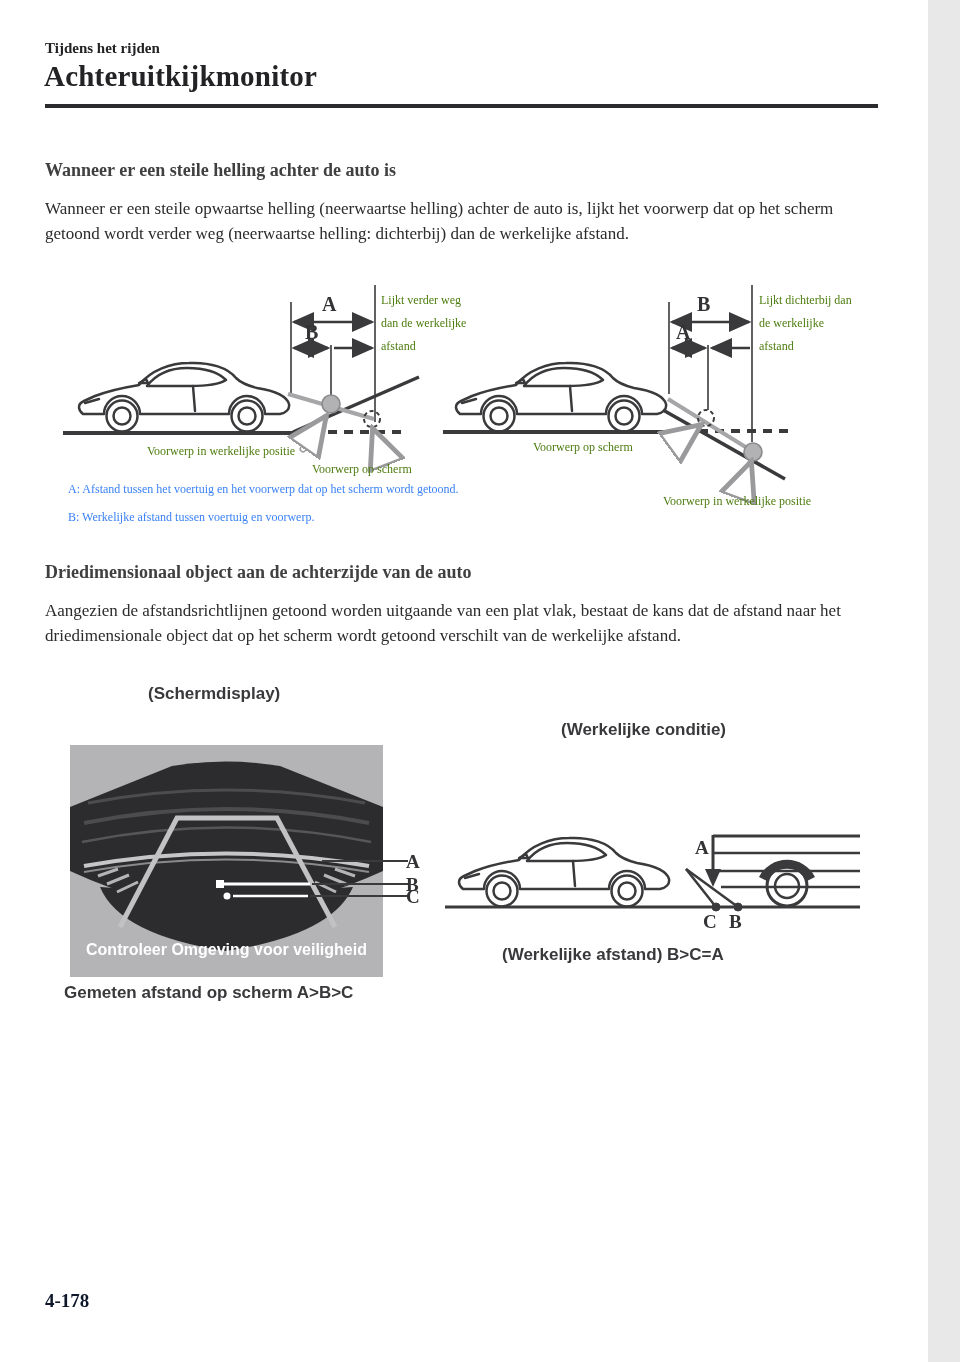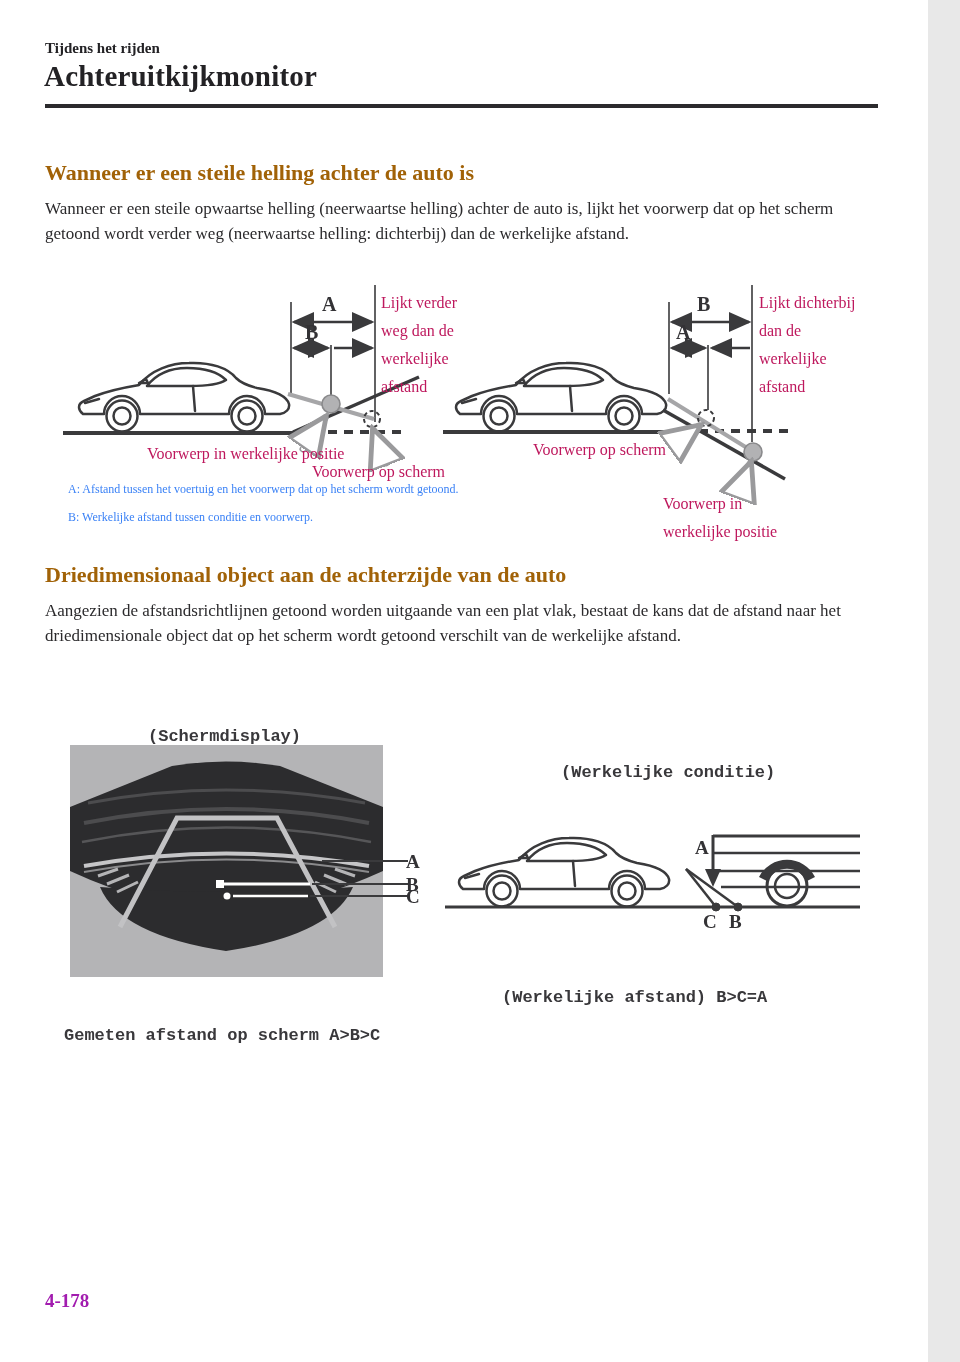--- a/index.html
+++ b/index.html
@@ -1,31 +1,31 @@
 <!DOCTYPE html>
 <html><head>
 <meta charset="utf-8">
 <style>
   html,body{margin:0;padding:0;background:#e8e8e8;}
   .page{position:relative;width:928px;height:1362px;background:#ffffff;overflow:hidden;
         font-family:"Liberation Serif", serif;color:#2b2a2c;}
   .abs{position:absolute;}
-  .sans{font-family:Liberation Mono, monospace;margin-top:43px;}
+  .sans{font-family:Liberation Sans, sans-serif;}
   .eyebrow{font-size:15px;font-weight:bold;color:#232225;}
   .title{font-size:29px;font-weight:bold;color:#232225;letter-spacing:.2px;}
   .rule{background:#2b2a2d;height:4px;}
-  .h2{font-size:22px;font-weight:bold;color:#a16207;}
+  .h2{font-size:18px;font-weight:bold;color:#404040;}
   .body-text{font-size:17px;line-height:25px;color:#2b2a2c;}
-  .figlabel{font-size:16px;line-height:28px;color:#be185d;}
+  .figlabel{font-size:12px;line-height:23px;color:#4d7c0f;}
   .dimletter{font-size:20px;font-weight:bold;color:#333235;}
   .legend{font-size:12px;color:#3b82f6;}
   .caption-sans{font-size:17px;font-weight:bold;color:#39383b;}
   .screen-overlay{font-size:16px;font-weight:bold;color:#ffffff;text-align:center;}
   .watermark{font-size:22px;color:#9c9c9c;}
-  .pageno{font-size:19px;font-weight:bold;color:#a21caf;}
+  .pageno{font-size:19px;font-weight:bold;color:#0f172a;}
 </style>
 </head>
 <body>
 
 <div class="page">
 
   <svg width="0" height="0" style="position:absolute">
     <defs>
       <g id="car-shape" stroke="#3a3a3c" fill="none" stroke-width="2.5" stroke-linejoin="round" stroke-linecap="round">
         <path d="M8,57 C3,53 2,47 9,44 L20,39 C38,32 52,30 64,28 C76,13 96,6 114,6 C136,5 153,11 161,21 C167,27 174,29 182,31 C201,34 212,40 214,47 C215,52 211,56 205,57 L190,57 A18,18 0 0 0 154,57 L65,57 A18,18 0 0 0 29,57 Z" fill="#ffffff"></path>
@@ -111,21 +111,21 @@
   <div class="abs figlabel" style="left:147px;top:440px;white-space:nowrap;">Voorwerp in werkelijke positie</div>
   <div class="abs figlabel" style="left:312px;top:458px;white-space:nowrap;">Voorwerp op scherm</div>
 
   <div class="abs dimletter" style="left:697px;top:293px;">B</div>
   <div class="abs dimletter" style="left:676px;top:321px;">A</div>
   <div class="abs figlabel" style="left:759px;top:289px;width:100px;">Lijkt dichterbij dan de werkelijke afstand</div>
   <div class="abs figlabel" style="left:533px;top:436px;white-space:nowrap;">Voorwerp op scherm</div>
   <div class="abs figlabel" style="left:663px;top:490px;width:150px;">Voorwerp in werkelijke positie</div>
 
   <div class="abs legend" style="left:68px;top:482px;white-space:nowrap;">A: Afstand tussen het voertuig en het voorwerp dat op het scherm wordt getoond.</div>
-  <div class="abs legend" style="left:68px;top:510px;white-space:nowrap;">B: Werkelijke afstand tussen conditie en voorwerp.</div>
+  <div class="abs legend" style="left:68px;top:510px;white-space:nowrap;">B: Werkelijke afstand tussen voertuig en voorwerp.</div>
 
   <div class="abs h2" style="left:45px;top:562px;">Driedimensionaal object aan de achterzijde van de auto</div>
   <div class="abs body-text" style="left:45px;top:598px;width:845px;">Aangezien de afstandsrichtlijnen getoond worden uitgaande van een plat vlak, bestaat de kans dat de afstand naar het driedimensionale object dat op het scherm wordt getoond verschilt van de werkelijke afstand.</div>
 
   <div class="abs caption-sans sans" style="left:148px;top:684px;">(Schermdisplay)</div>
 
   <svg class="abs" style="left:70px;top:745px;" width="345" height="232" viewBox="0 0 345 232">
     <rect x="0" y="0" width="313" height="232" fill="#b4b4b6"></rect>
     <g>
       <path d="M0,62 L102,21 Q156,12 210,21 L313,62 L313,126 Q232,163 156,166 Q80,163 0,126 Z" fill="#2c2c2e"></path>

